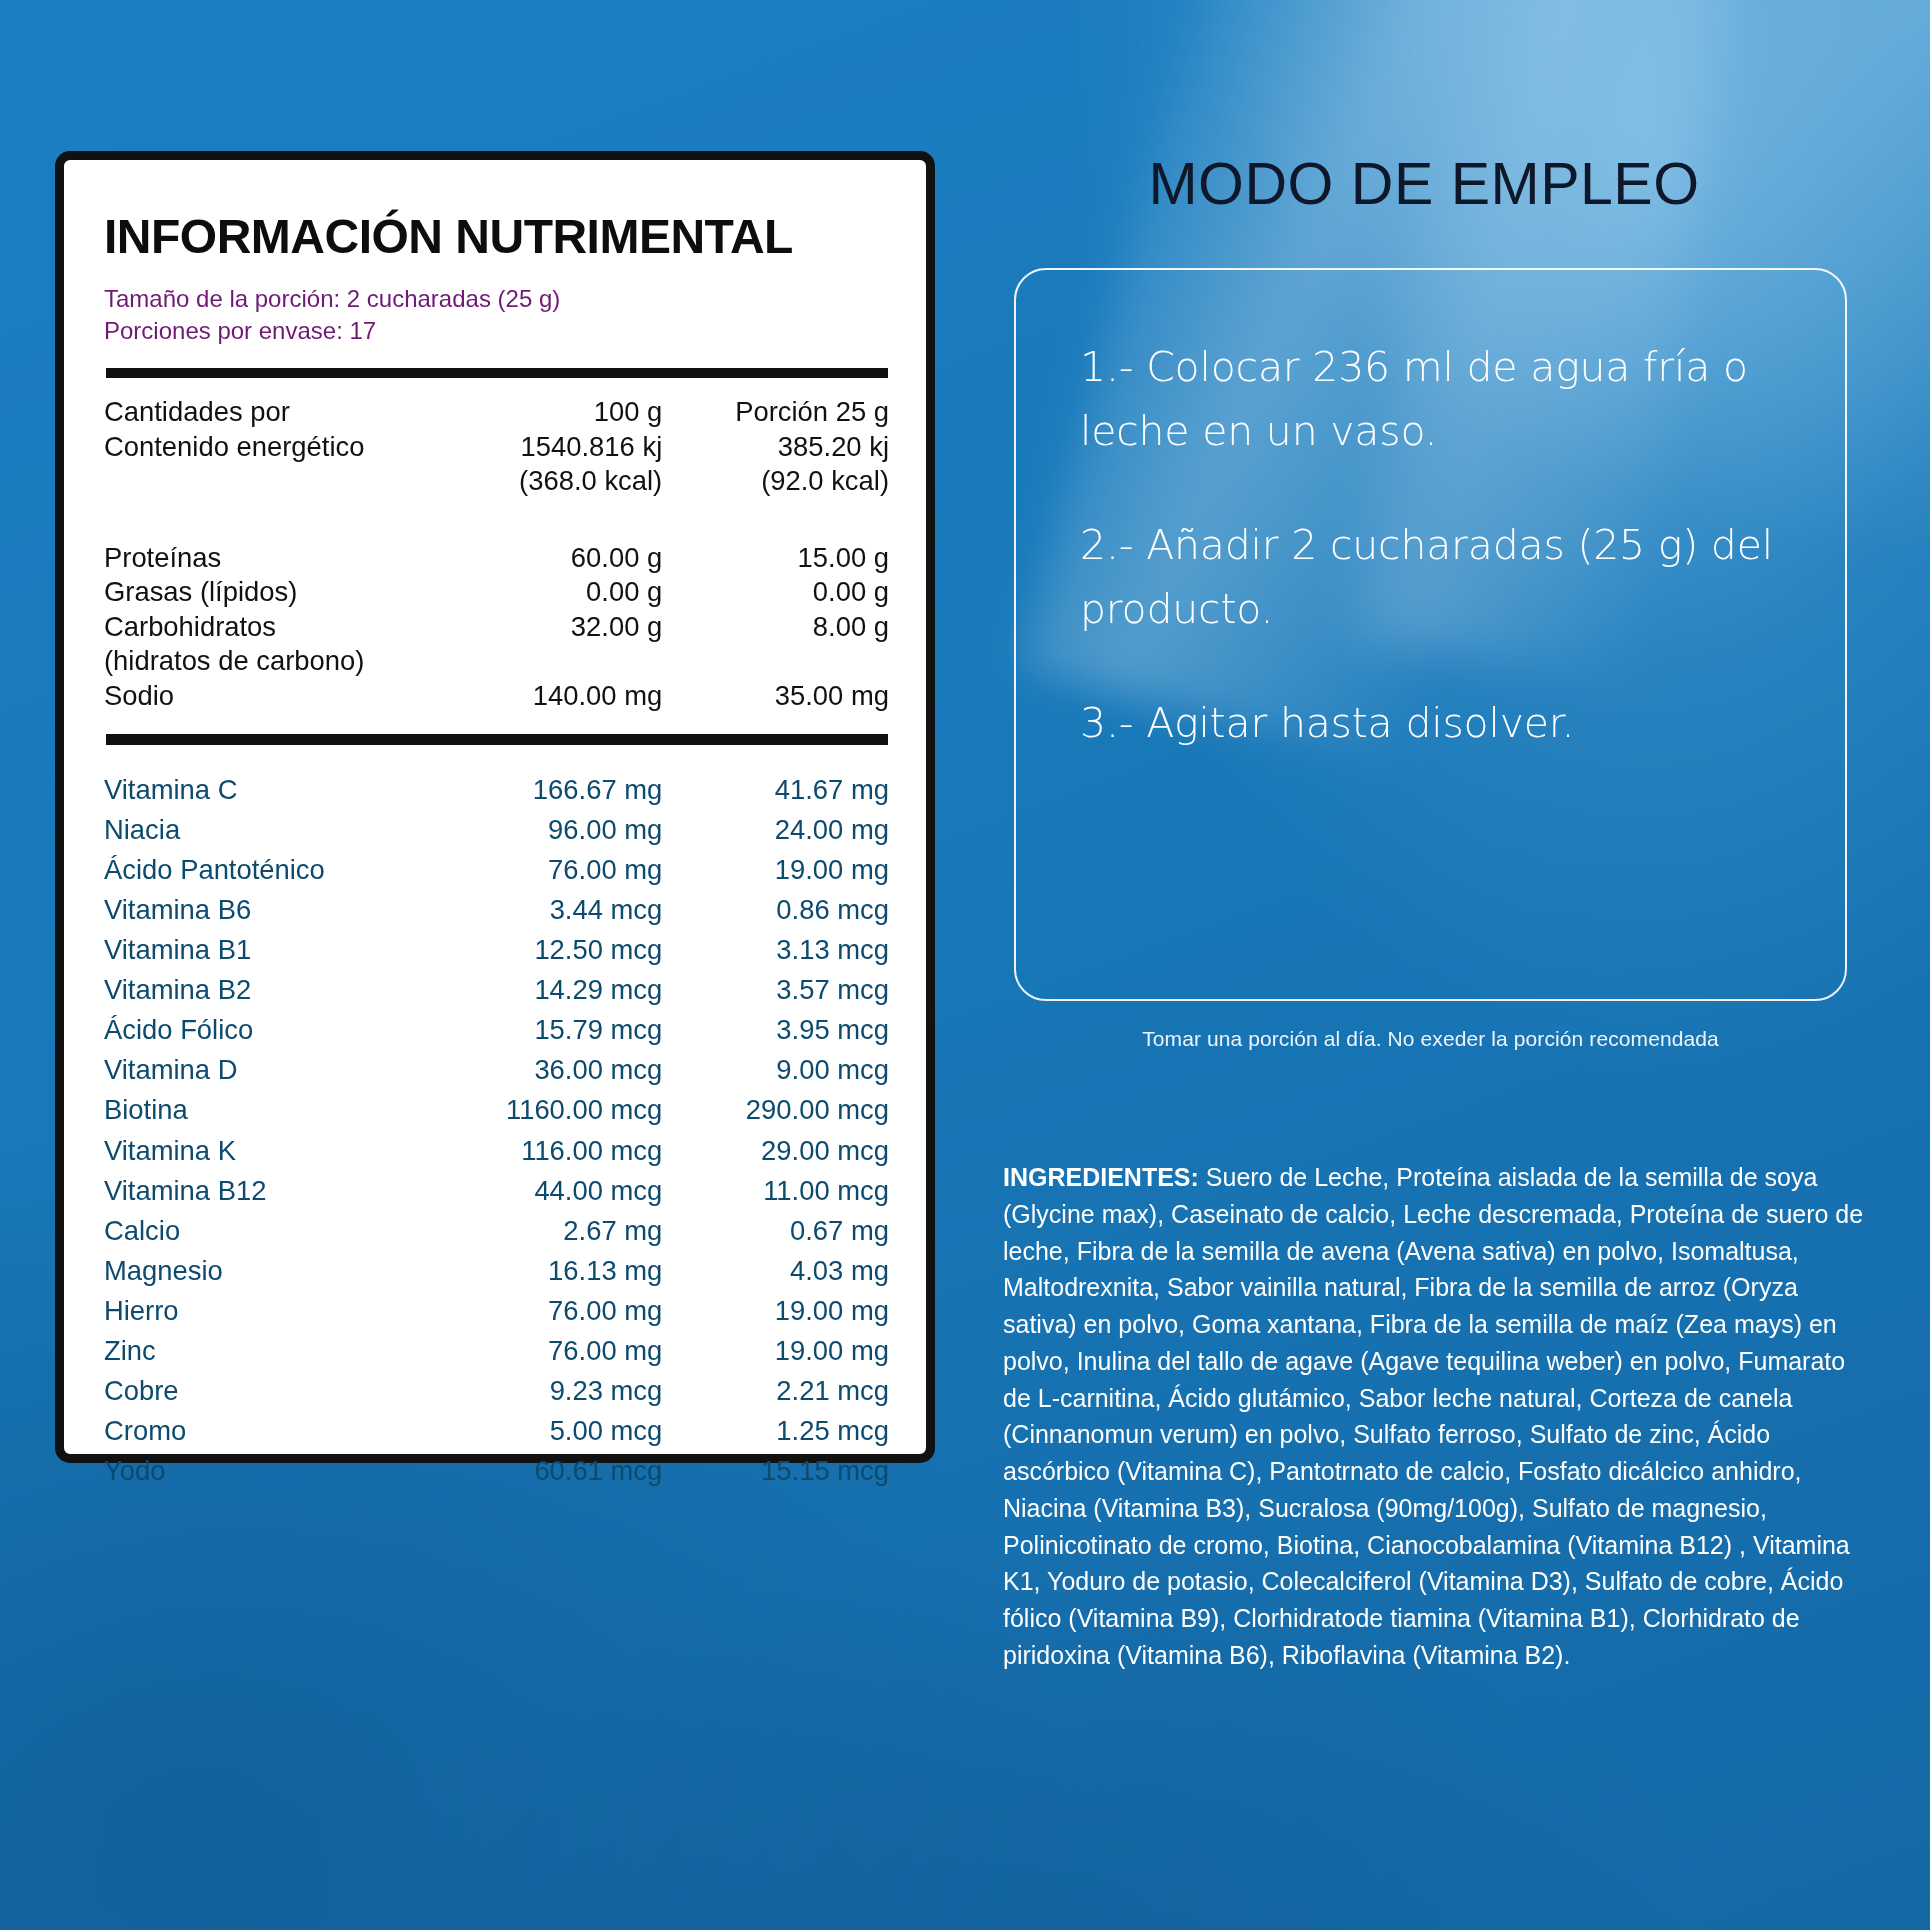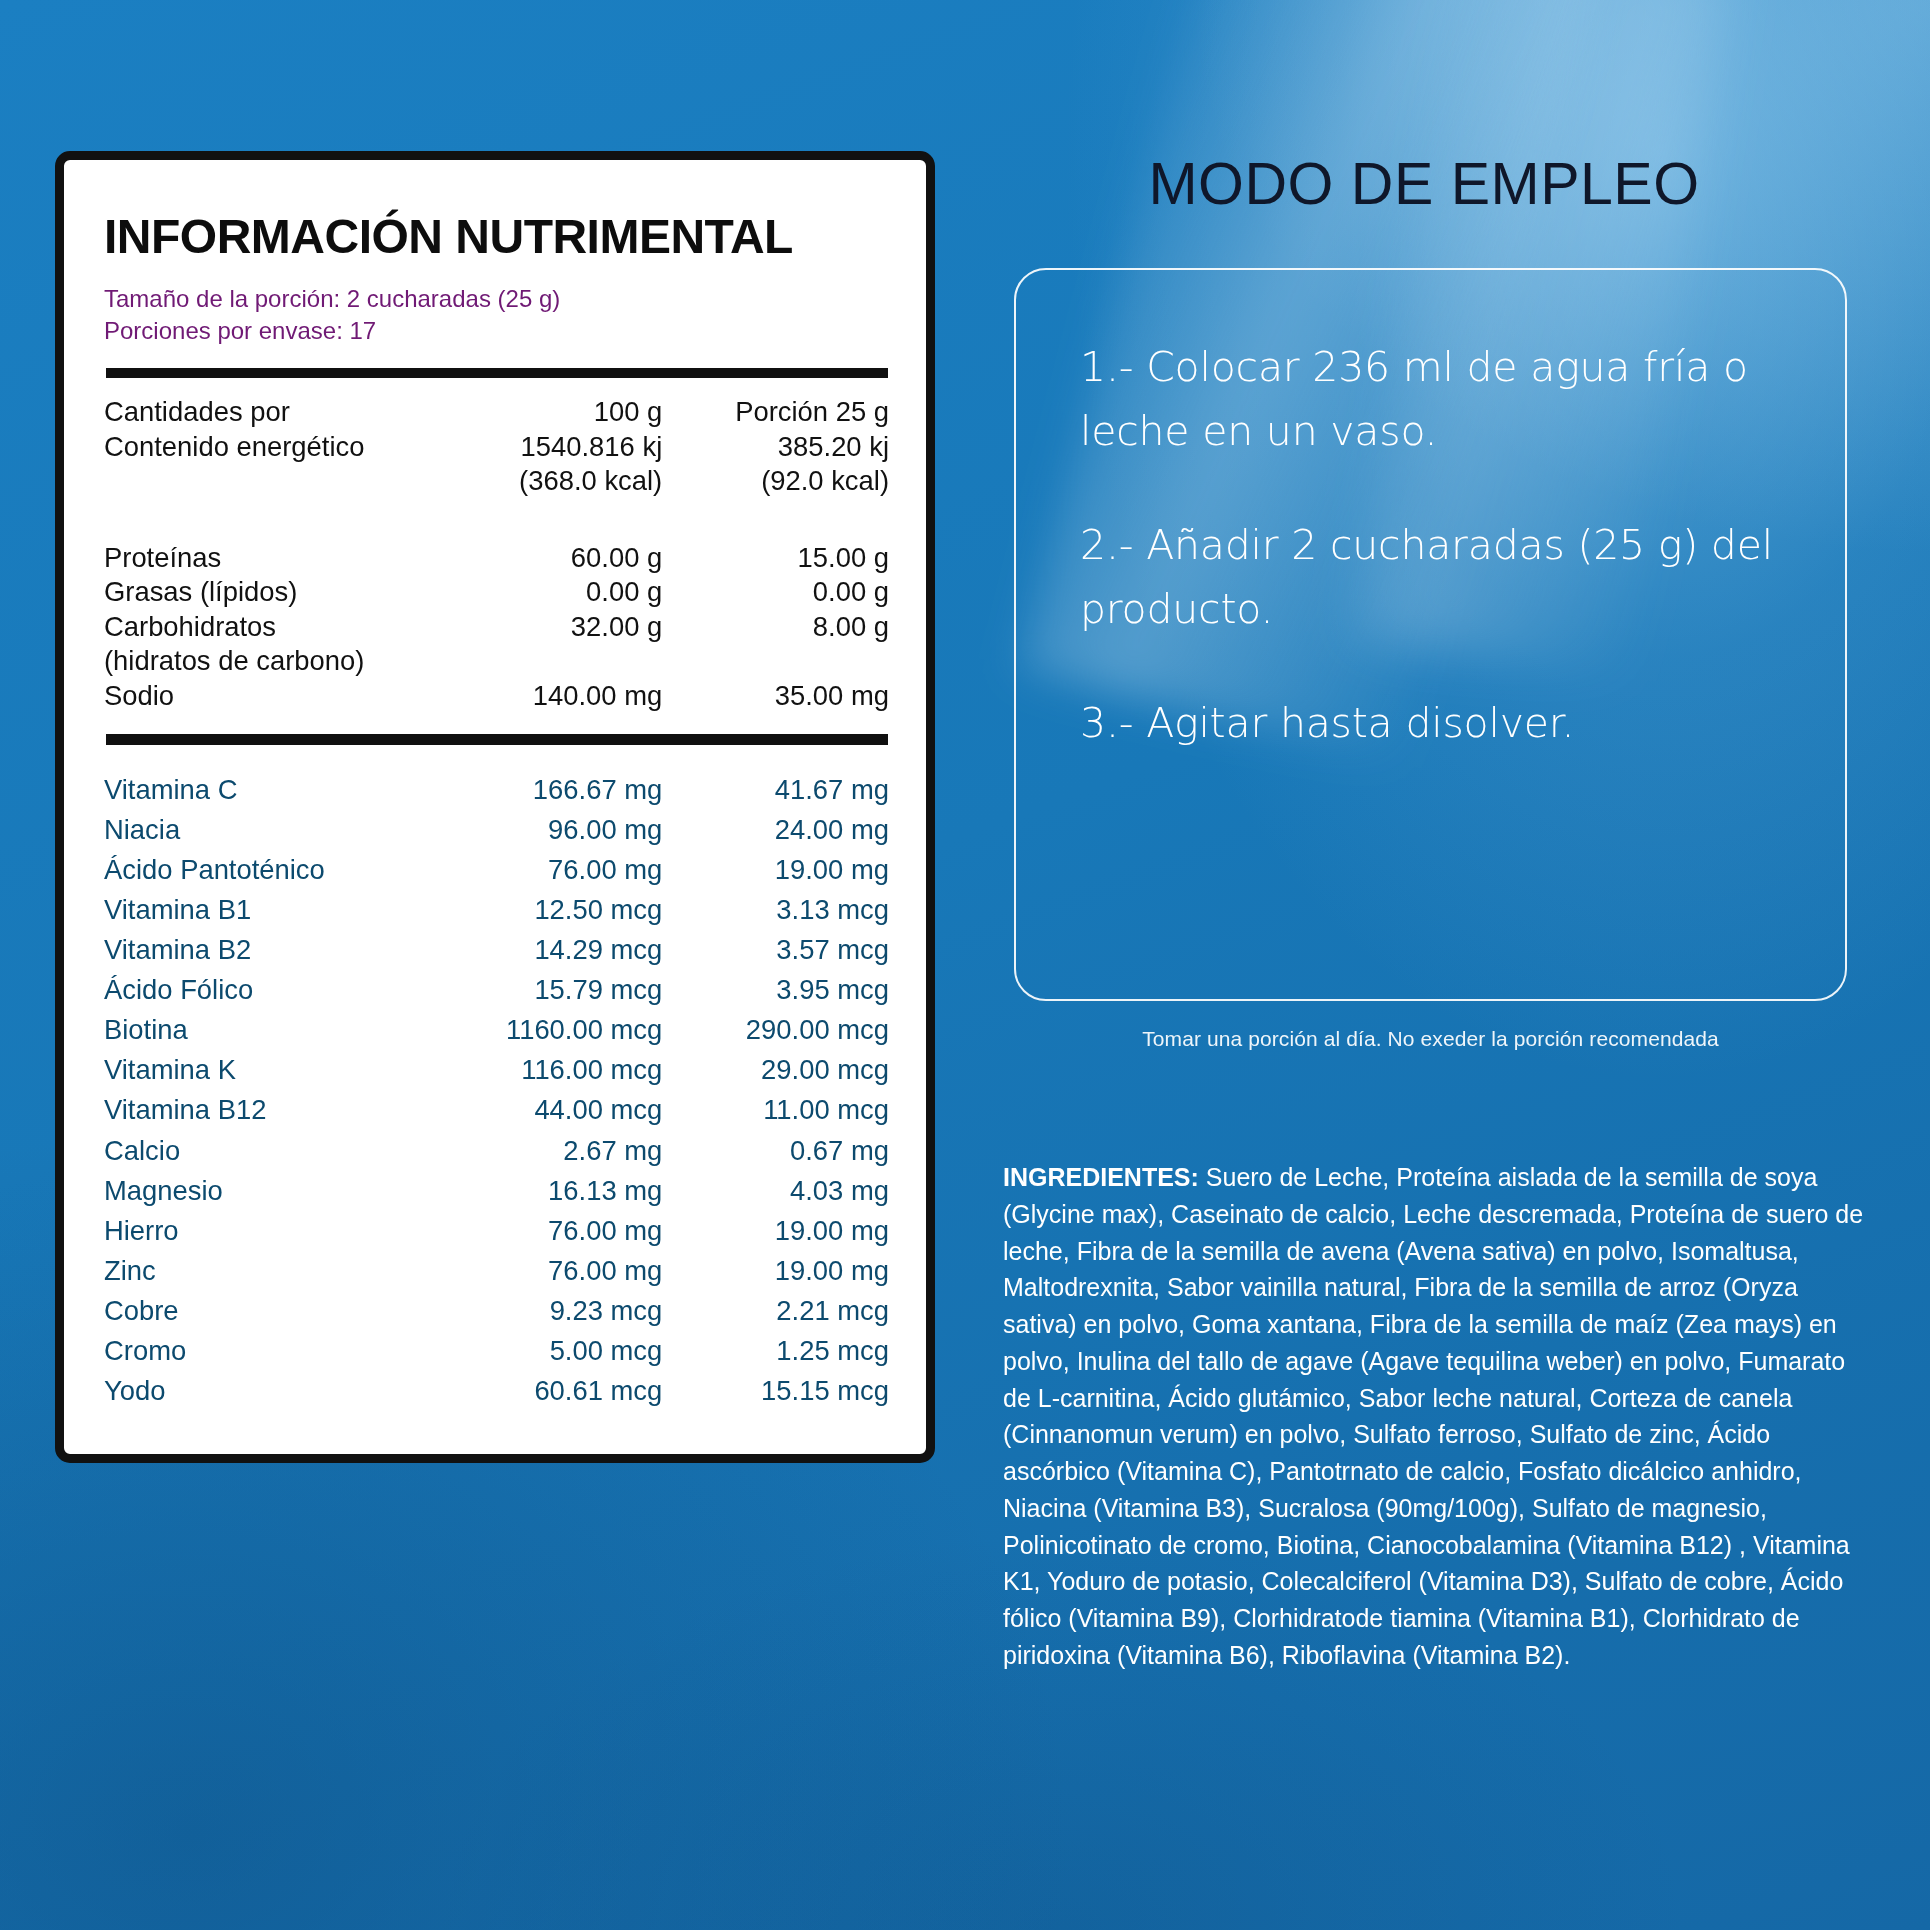--- a/index.html
+++ b/index.html
@@ -220,33 +220,43 @@
           <td class="label">Niacia</td>
           <td class="c1">96.00 mg</td>
           <td class="c2">24.00 mg</td>
         </tr>
         <tr>
           <td class="label">Ácido Pantoténico</td>
           <td class="c1">76.00 mg</td>
           <td class="c2">19.00 mg</td>
         </tr>
         <tr>
+          <td class="label">Vitamina B6</td>
+          <td class="c1">3.44 mcg</td>
+          <td class="c2">0.86 mcg</td>
+        </tr>
+        <tr>
           <td class="label">Vitamina B1</td>
           <td class="c1">12.50 mcg</td>
           <td class="c2">3.13 mcg</td>
         </tr>
         <tr>
           <td class="label">Vitamina B2</td>
           <td class="c1">14.29 mcg</td>
           <td class="c2">3.57 mcg</td>
         </tr>
         <tr>
           <td class="label">Ácido Fólico</td>
           <td class="c1">15.79 mcg</td>
           <td class="c2">3.95 mcg</td>
+        </tr>
+        <tr>
+          <td class="label">Vitamina D</td>
+          <td class="c1">36.00 mcg</td>
+          <td class="c2">9.00 mcg</td>
         </tr>
         <tr>
           <td class="label">Biotina</td>
           <td class="c1">1160.00 mcg</td>
           <td class="c2">290.00 mcg</td>
         </tr>
         <tr>
           <td class="label">Vitamina K</td>
           <td class="c1">116.00 mcg</td>
           <td class="c2">29.00 mcg</td>

